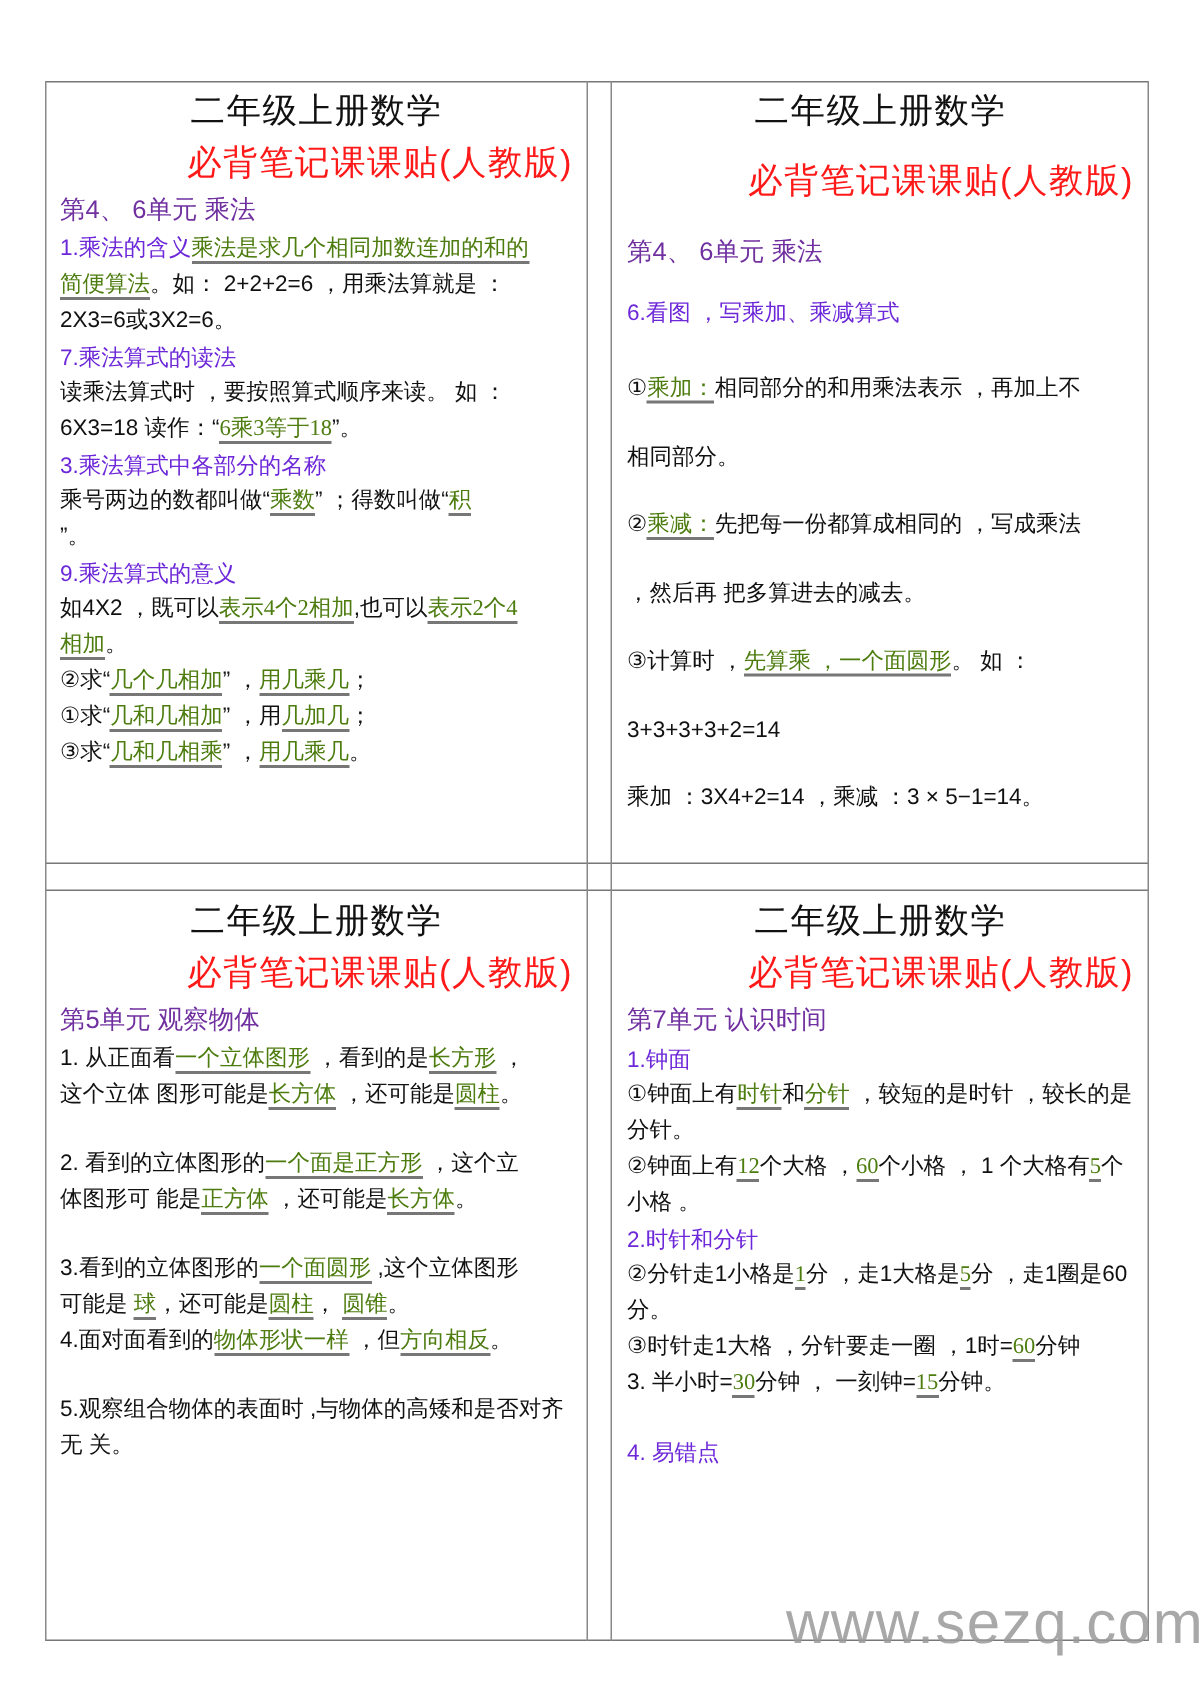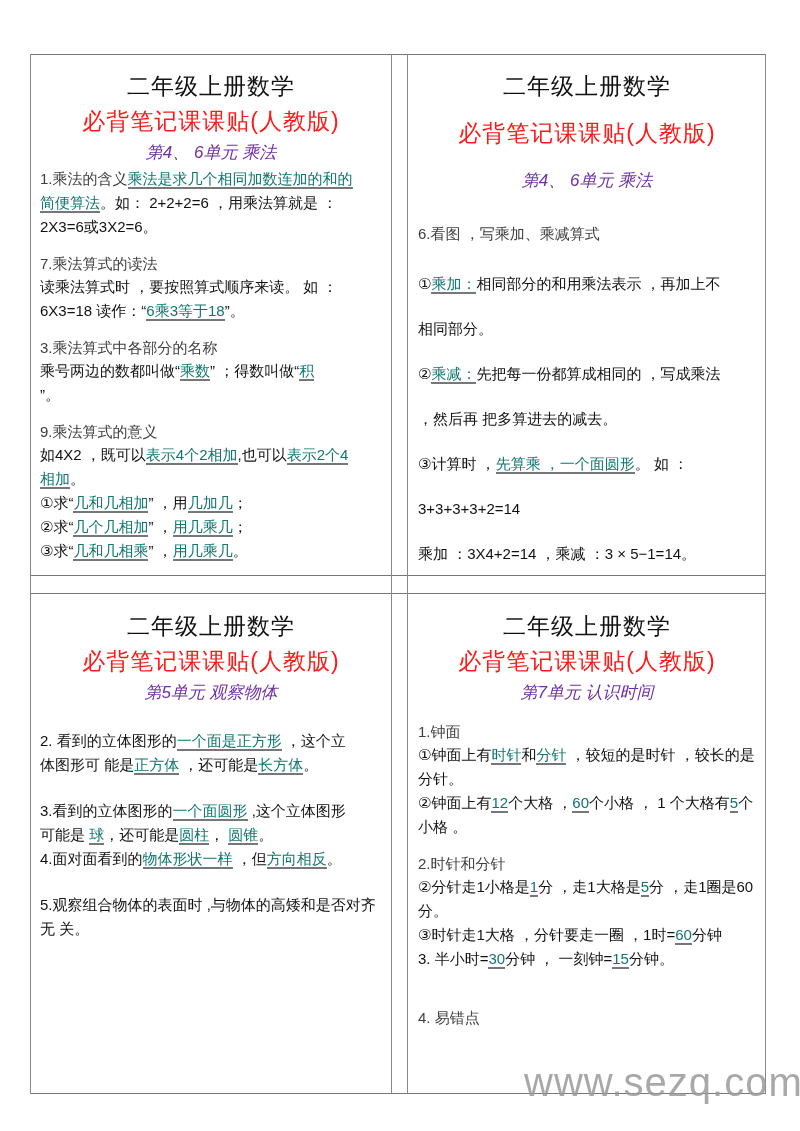--- a/index.html
+++ b/index.html
@@ -1,27 +1,27 @@
 <!DOCTYPE html>
 <html><head>
 <meta charset="utf-8">
 <style>
   html, body { margin:0; padding:0; background:#ffffff; }
   body { width:800px; height:1131px; position:relative; overflow:hidden;
          font-family:"Liberation Sans","DejaVu Sans",sans-serif; color:#111; }
   .sheet { position:absolute; left:30px; top:54px; width:736px; height:1040px; }
   .hline { position:absolute; left:0; width:736px; height:0; border-top:1.5px solid #777; }
   .vline { position:absolute; top:0; height:1040px; width:0; border-left:1.5px solid #888; }
-  .card { position:absolute; box-sizing:border-box; padding:15px 10px; }
+  .card { position:absolute; box-sizing:border-box; padding:2px 10px; }
   .t1 { text-align:center; font-size:23px; color:#111; line-height:34px; letter-spacing:1px; }
-  .t2 { text-align:center; font-size:23px; color:#ff1a1a; line-height:36px; letter-spacing:1px; }
-  .t3 { text-align:center; font-size:17px; color:#7030a0; line-height:28px;font-style:italic; }
-  .h { color:#404040; font-size:15px; line-height:22px; margin-top:14px; }
+  .t2 { text-align:right; font-size:23px; color:#ff1a1a; line-height:36px; letter-spacing:1px; }
+  .t3 { font-size:17px; color:#7030a0; line-height:28px; }
+  .h { color:#6d28d9; font-size:15px; line-height:22px; margin-top:2px; }
   .p { font-size:15px; line-height:24px; color:#111; }
-  .r { color:#0f766e; border-bottom:2px solid #777; padding-bottom:0; }
+  .r { color:#4d7c0f; border-bottom:2px solid #777; padding-bottom:0;font-family:Liberation Serif, serif; }
   .gap { height:22px; }
   .watermark { position:absolute; left:500px; top:1060px; font-size:40px; color:#9a9a9a; letter-spacing:1px; opacity:0.85;margin-left:24px; }
 </style>
 </head>
 <body>
 
 <div class="sheet">
   <div class="hline" style="top:0"></div>
   <div class="hline" style="top:521px"></div>
   <div class="hline" style="top:539px"></div>
@@ -48,22 +48,22 @@
     <div class="h">3.乘法算式中各部分的名称</div>
     <div class="p">
       <span>乘号两边的数都叫做“</span><span class="r">乘数</span><span>” ；得数叫做“</span><span class="r">积</span><br>
       <span>”。</span>
     </div>
     <div class="h">9.乘法算式的意义</div>
     <div class="p">
       <span>如4X2 ，既可以</span><span class="r">表示4个2相加</span><span>,也可以</span><span class="r">表示2个4</span><br>
       <span class="r">相加</span><span>。</span>
     </div>
+    <div class="p"><span>②求“</span><span class="r">几个几相加</span><span>” ，</span><span class="r">用几乘几</span><span>；</span></div>
     <div class="p"><span>①求“</span><span class="r">几和几相加</span><span>” ，用</span><span class="r">几加几</span><span>；</span></div>
-    <div class="p"><span>②求“</span><span class="r">几个几相加</span><span>” ，</span><span class="r">用几乘几</span><span>；</span></div>
     <div class="p"><span>③求“</span><span class="r">几和几相乘</span><span>” ，</span><span class="r">用几乘几</span><span>。</span></div>
   </div>
 
   <div class="card" style="left:378px;top:0;width:358px;height:521px">
     <div class="t1">二年级上册数学</div>
     <div style="height:12px"></div>
     <div class="t2">必背笔记课课贴(人教版)</div>
     <div style="height:16px"></div>
     <div class="t3">第4、 6单元  乘法</div>
     <div style="height:14px"></div>
@@ -77,20 +77,24 @@
       <span>③计算时 ，</span><span class="r">先算乘 ，一个面圆形</span><span>。 如 ：</span><br>
       <span>3+3+3+3+2=14</span><br>
       <span>乘加 ：3X4+2=14 ，乘减 ：3 × 5−1=14。</span>
     </div>
   </div>
 
   <div class="card" style="left:0;top:540px;width:362px;height:500px">
     <div class="t1">二年级上册数学</div>
     <div class="t2">必背笔记课课贴(人教版)</div>
     <div class="t3">第5单元  观察物体</div>
+    <div class="p">
+      <span>1. 从正面看</span><span class="r">一个立体图形</span><span> ，看到的是</span><span class="r">长方形</span><span> ，</span><br>
+      <span>这个立体  图形可能是</span><span class="r">长方体</span><span> ，还可能是</span><span class="r">圆柱</span><span>。</span>
+    </div>
     <div class="gap"></div>
     <div class="p">
       <span>2. 看到的立体图形的</span><span class="r">一个面是正方形</span><span> ，这个立</span><br>
       <span>体图形可  能是</span><span class="r">正方体</span><span> ，还可能是</span><span class="r">长方体</span><span>。</span>
     </div>
     <div class="gap"></div>
     <div class="p">
       <span>3.看到的立体图形的</span><span class="r">一个面圆形</span><span> ,这个立体图形</span><br>
       <span>可能是 </span><span class="r">球</span><span>，还可能是</span><span class="r">圆柱</span><span>，  </span><span class="r">圆锥</span><span>。</span>
     </div>

